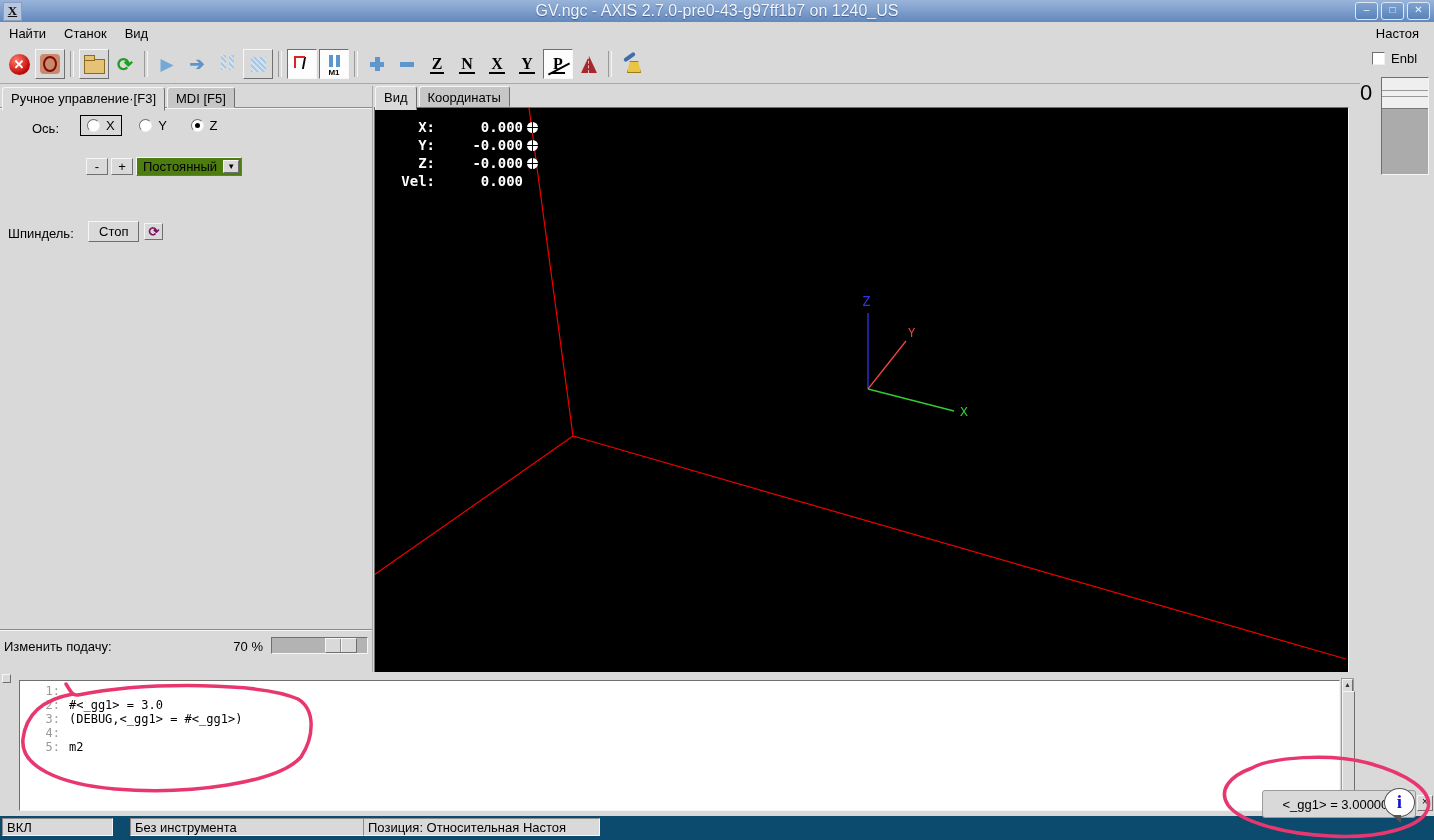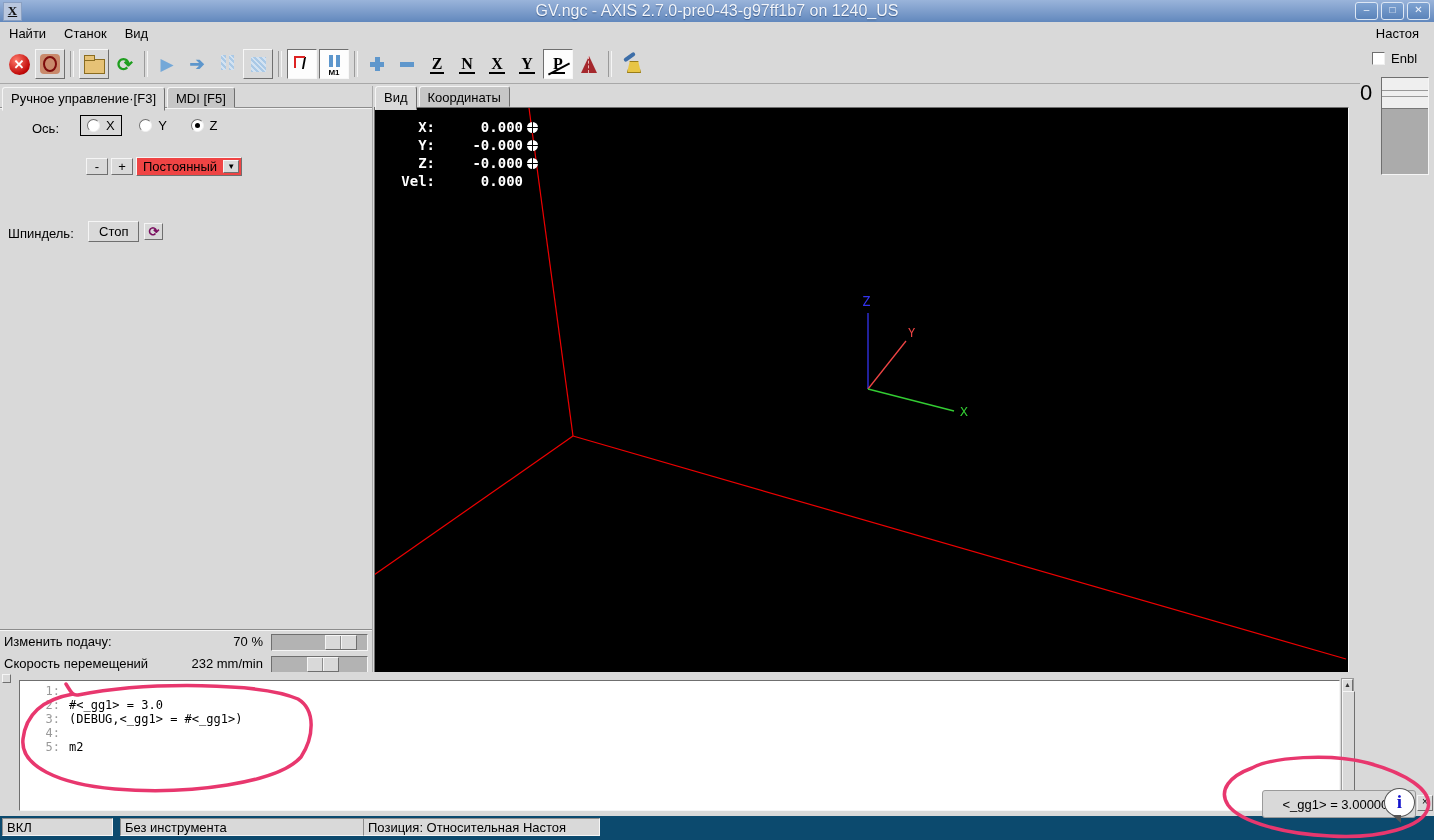--- a/index.html
+++ b/index.html
@@ -69,25 +69,25 @@
   .tabline{position:absolute;left:0;right:0;top:22px;border-top:1px solid #f3f3f3;box-shadow:0 -1px 0 #8c8c8c;}
   .panel-body{position:absolute;left:0;top:23px;right:0;bottom:0;}
   .radio{width:11px;height:11px;border-radius:50%;background:#fff;border:1px solid;
          border-color:#6f6f6f #f0f0f0 #f0f0f0 #6f6f6f;display:inline-block;vertical-align:-2px;position:relative;}
   .radio .dot{position:absolute;left:3px;top:3px;width:5px;height:5px;border-radius:50%;background:#000;visibility:hidden;}
   .axis-item{display:inline-flex;align-items:center;gap:6px;padding:2px 6px;}
   .axis-item.focus{border:1px solid #000;}
   .btn{display:inline-block;background:#d9d9d9;border:1px solid;border-color:#f5f5f5 #6f6f6f #6f6f6f #f5f5f5;
        text-align:center;padding:2px 10px;}
   .btn.small{padding:0 6px;min-width:8px;}
-  .combo{display:inline-flex;align-items:center;background:#ef4444;border:1px solid;
+  .combo{display:inline-flex;align-items:center;background:#4d7c0f;border:1px solid;
          border-color:#f5f5f5 #6f6f6f #6f6f6f #f5f5f5;padding:1px 2px 1px 6px;}
   .combo-arrow{margin-left:6px;border:1px solid;border-color:#f5f5f5 #6f6f6f #6f6f6f #f5f5f5;
                font-size:8px;padding:1px 3px;background:#d9d9d9;}
-  .slider-row{position:absolute;left:4px;width:364px;height:20px;display:flex;align-items:flex-start;}
+  .slider-row{position:absolute;left:4px;width:364px;height:20px;display:flex;align-items:flex-end;}
   .slider-label{flex:1;}
   .slider-value{width:95px;text-align:right;margin-right:8px;}
   .trough{width:97px;height:17px;background:#b3b3b3;border:1px solid;position:relative;
           border-color:#6f6f6f #f5f5f5 #f5f5f5 #6f6f6f;box-sizing:border-box;}
   .handle{position:absolute;top:0;width:30px;height:13px;background:#d9d9d9;border:1px solid;
           border-color:#f5f5f5 #6f6f6f #6f6f6f #f5f5f5;}
   .handle:after{content:"";position:absolute;left:14px;top:0;height:100%;border-left:1px solid #8c8c8c;border-right:1px solid #f5f5f5;}
   
   #right-region{left:372px;top:85px;width:976px;height:587px;}
   #canvas{position:absolute;left:2px;top:22px;width:973px;height:564px;background:#000;
@@ -283,27 +283,20 @@
         <span class="btn">Стоп</span>
         <span class="btn small" style="padding:0 3px;color:#7a1060;font-weight:bold;">⟳</span>
       </div>
 
       <div style="position:absolute;left:0;right:0;top:520px;border-top:1px solid #8c8c8c;border-bottom:1px solid #f5f5f5;"></div>
       <div class="slider-row" style="top:525px;">
         <span class="slider-label">Изменить подачу:</span>
         <span class="slider-value">70 %</span>
         <span class="trough">
             <span class="handle" style="left: calc(82% - 25px);"></span>
-          </span>
-      </div>
-      <div class="slider-row" style="top:547px;">
-        <span class="slider-label">Скорость перемещений</span>
-        <span class="slider-value">232 mm/min</span>
-        <span class="trough">
-            <span class="handle" style="left: calc(54% - 16px);"></span>
           </span>
       </div>
       <div class="slider-row" style="top:568px;">
         <span class="slider-label">Максимальная скорость:</span>
         <span class="slider-value">479.9 mm/min</span>
         <span class="trough">
             <span class="handle" style="left: calc(100% - 30px);"></span>
           </span>
       </div>
     </div>
@@ -360,21 +353,21 @@
       <div class="gline"><span class="gnum">5:</span><span class="gtext">m2</span></div>
     </div>
     <div id="gscroll">
       <div class="scroll-arrow">▲</div>
       <div id="gthumb"></div>
     </div>
   </div>
 
   <div class="abs" id="statusbar">
     <div class="scell" style="left:2px;width:111px;">ВКЛ</div>
-    <div class="scell" style="left:120px;width:246px;">Без инструмента</div>
+    <div class="scell" style="left:130px;width:246px;">Без инструмента</div>
     <div class="scell" style="left:363px;width:237px;">Позиция: Относительная Настоя</div>
   </div>
 
   <div class="abs" id="notif">
     <span>&lt;_gg1&gt; = 3.000000</span>
   </div>
   <div class="abs" id="notif-bubble">i</div>
   <div class="abs" id="notif-close">×</div>
 
   <svg class="abs" id="annot-svg" width="1434" height="840" viewBox="0 0 1434 840">

